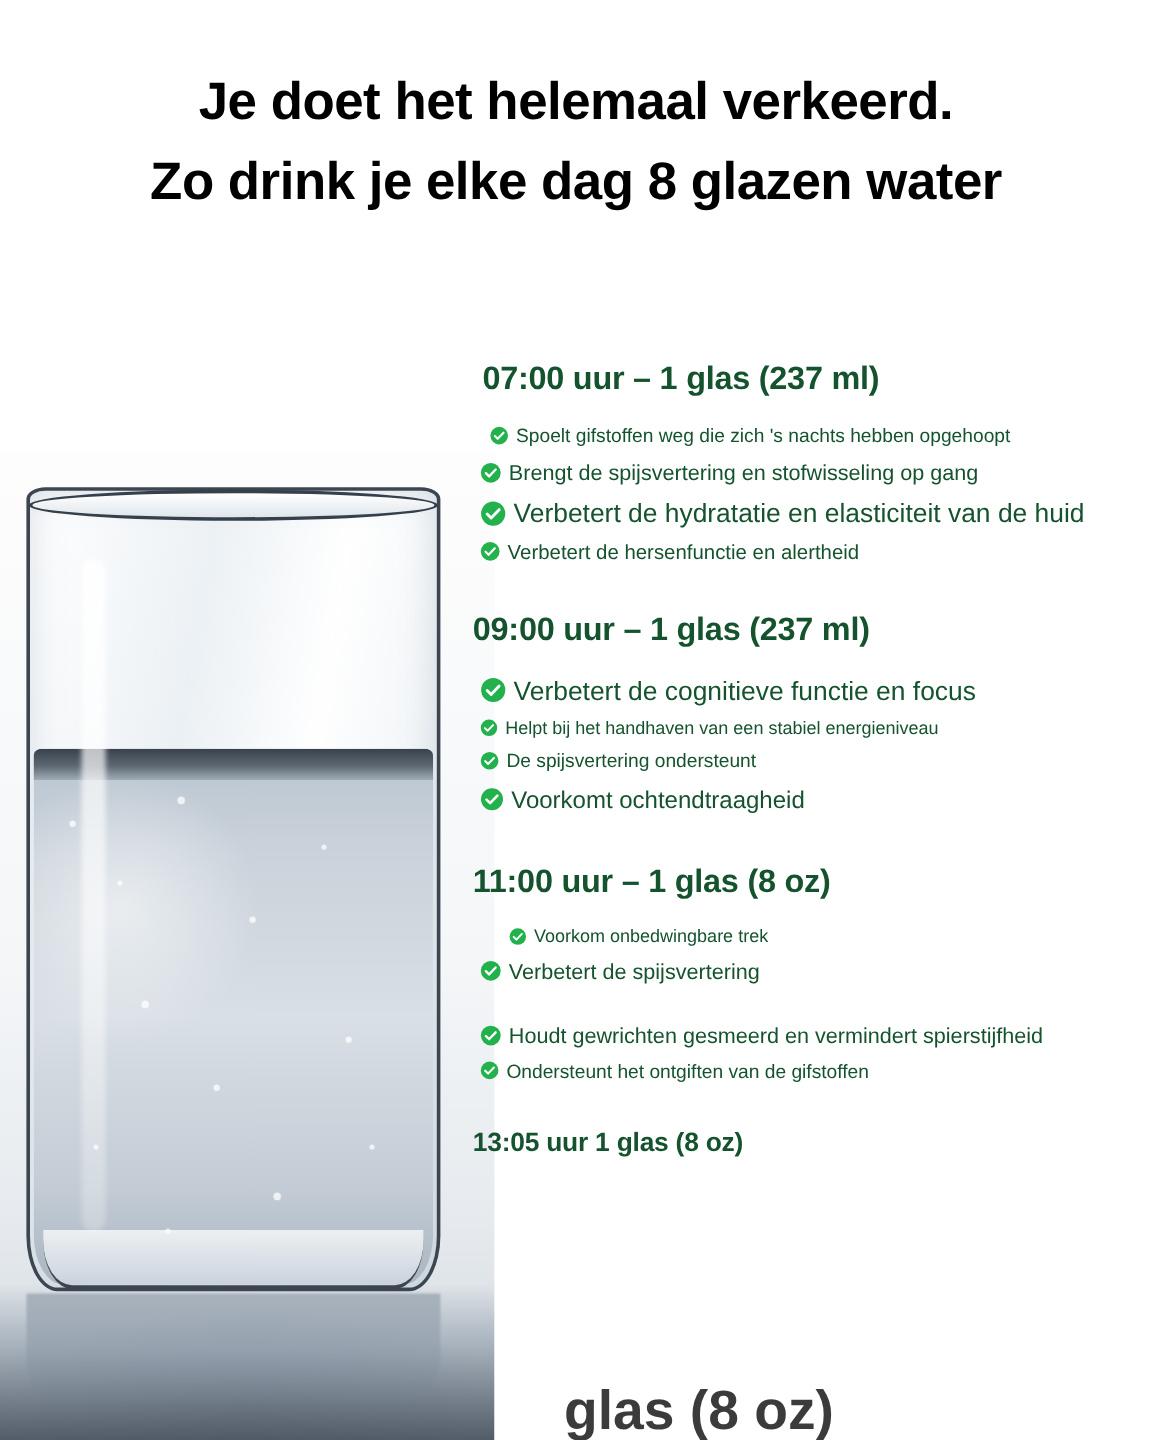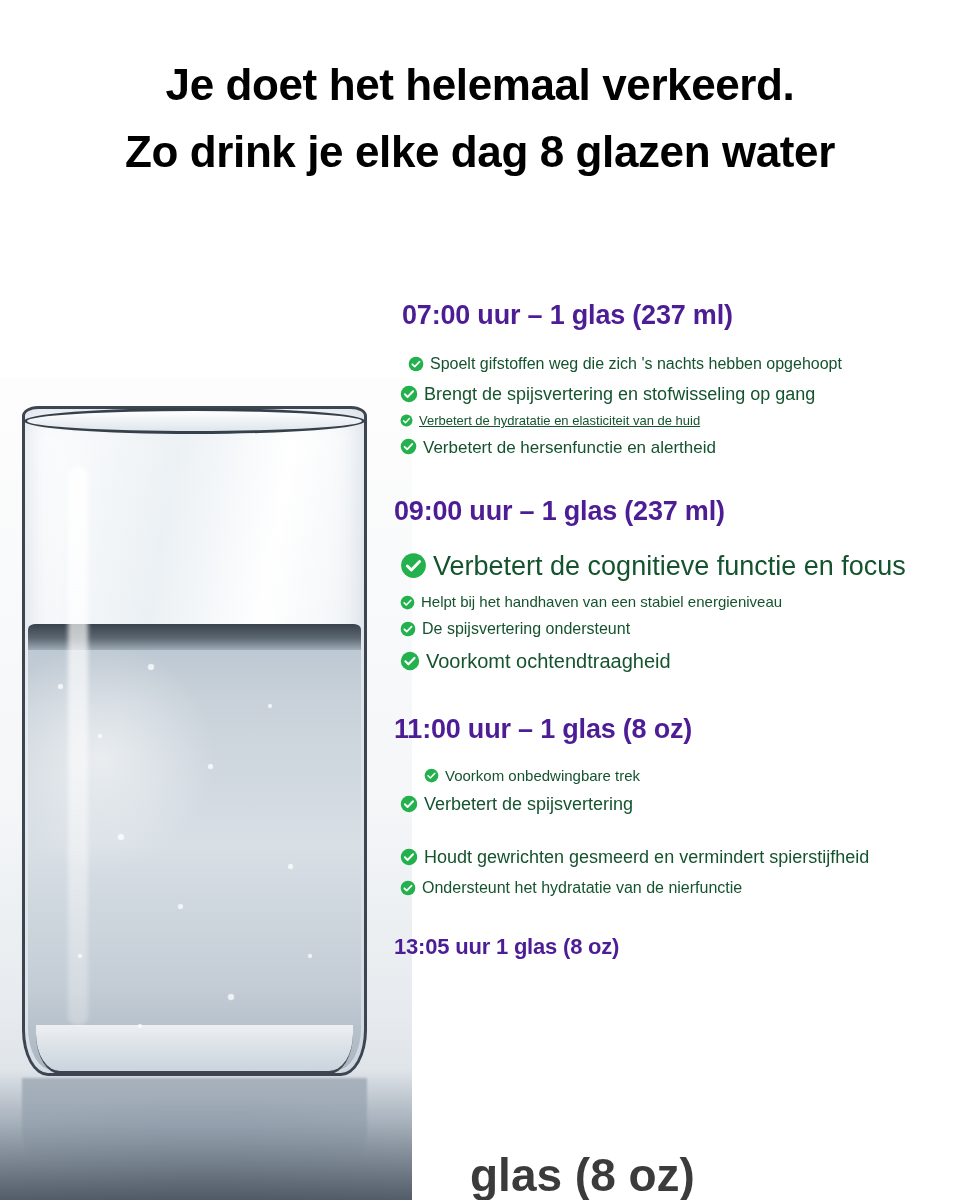--- a/index.html
+++ b/index.html
@@ -154,21 +154,21 @@
     left: 390px;
     top: 300px;
     width: 560px;
   }
   .section {
     margin-bottom: 0;
   }
   .section-heading {
     font-size: 27px;
     font-weight: 700;
-    color: #4c1d95;
+    color: #14532d;
     letter-spacing: -0.2px;
     white-space: nowrap;
   }
   .bullets {
     margin: 0;
     padding: 0;
     list-style: none;
   }
   .bullet {
     display: block;
@@ -184,28 +184,28 @@
   }
   .check svg { display: block; }
   .bullet-text { }
 
   
   #sec0 .section-heading { margin: 0 0 22px 12px; }
   #sec0 .bullets { margin-left: 10px; }
   #sec0 .bullet { font-size: 16px; margin-bottom: 5px; }
   #sec0 .bullet.b0 { margin-left: 8px; }
   #sec0 .bullet.b1 { font-size: 18px; margin-top: 6px; }
-  #sec0 .bullet.b2 { font-size: 13px; text-decoration: underline; }
+  #sec0 .bullet.b2 { font-size: 22px; }
   #sec0 .bullet.b3 { font-size: 17px; }
 
   
   #sec1 .section-heading { margin: 36px 0 20px 4px; }
   #sec1 .bullets { margin-left: 10px; }
   #sec1 .bullet { margin-bottom: 6px; }
-  #sec1 .bullet.b0 { font-size: 27px; }
+  #sec1 .bullet.b0 { font-size: 22px; }
   #sec1 .bullet.b1 { font-size: 15px; }
   #sec1 .bullet.b2 { font-size: 16px; }
   #sec1 .bullet.b3 { font-size: 20px; }
 
   
   #sec2 .section-heading { margin: 38px 0 20px 4px; }
   #sec2 .bullets { margin-left: 10px; }
   #sec2 .bullet { margin-bottom: 6px; }
   #sec2 .bullet.b0 { font-size: 15px; margin-left: 24px; }
   #sec2 .bullet.b1 { font-size: 18px; }
@@ -366,21 +366,21 @@
                 <path d="M6.5 12.4l3.6 3.6 7.3-7.6" fill="none" stroke="#ffffff" stroke-width="2.6" stroke-linecap="round" stroke-linejoin="round"></path>
               </svg>
           </span><span class="bullet-text">Houdt gewrichten gesmeerd en vermindert spierstijfheid</span>
         </li>
         <li class="bullet b3">
           <span class="check">
             <svg viewBox="0 0 24 24" width="100%" height="100%">
                 <circle cx="12" cy="12" r="11" fill="#22b14c"></circle>
                 <path d="M6.5 12.4l3.6 3.6 7.3-7.6" fill="none" stroke="#ffffff" stroke-width="2.6" stroke-linecap="round" stroke-linejoin="round"></path>
               </svg>
-          </span><span class="bullet-text">Ondersteunt het hydratatie van de nierfunctie</span>
+          </span><span class="bullet-text">Ondersteunt het ontgiften van de gifstoffen</span>
         </li>
       </ul>
     </div>
 
     <div class="section" id="sec3">
       <div class="section-heading">13:05 uur 1 glas (8 oz)</div>
     </div>
 
   </div>
 

